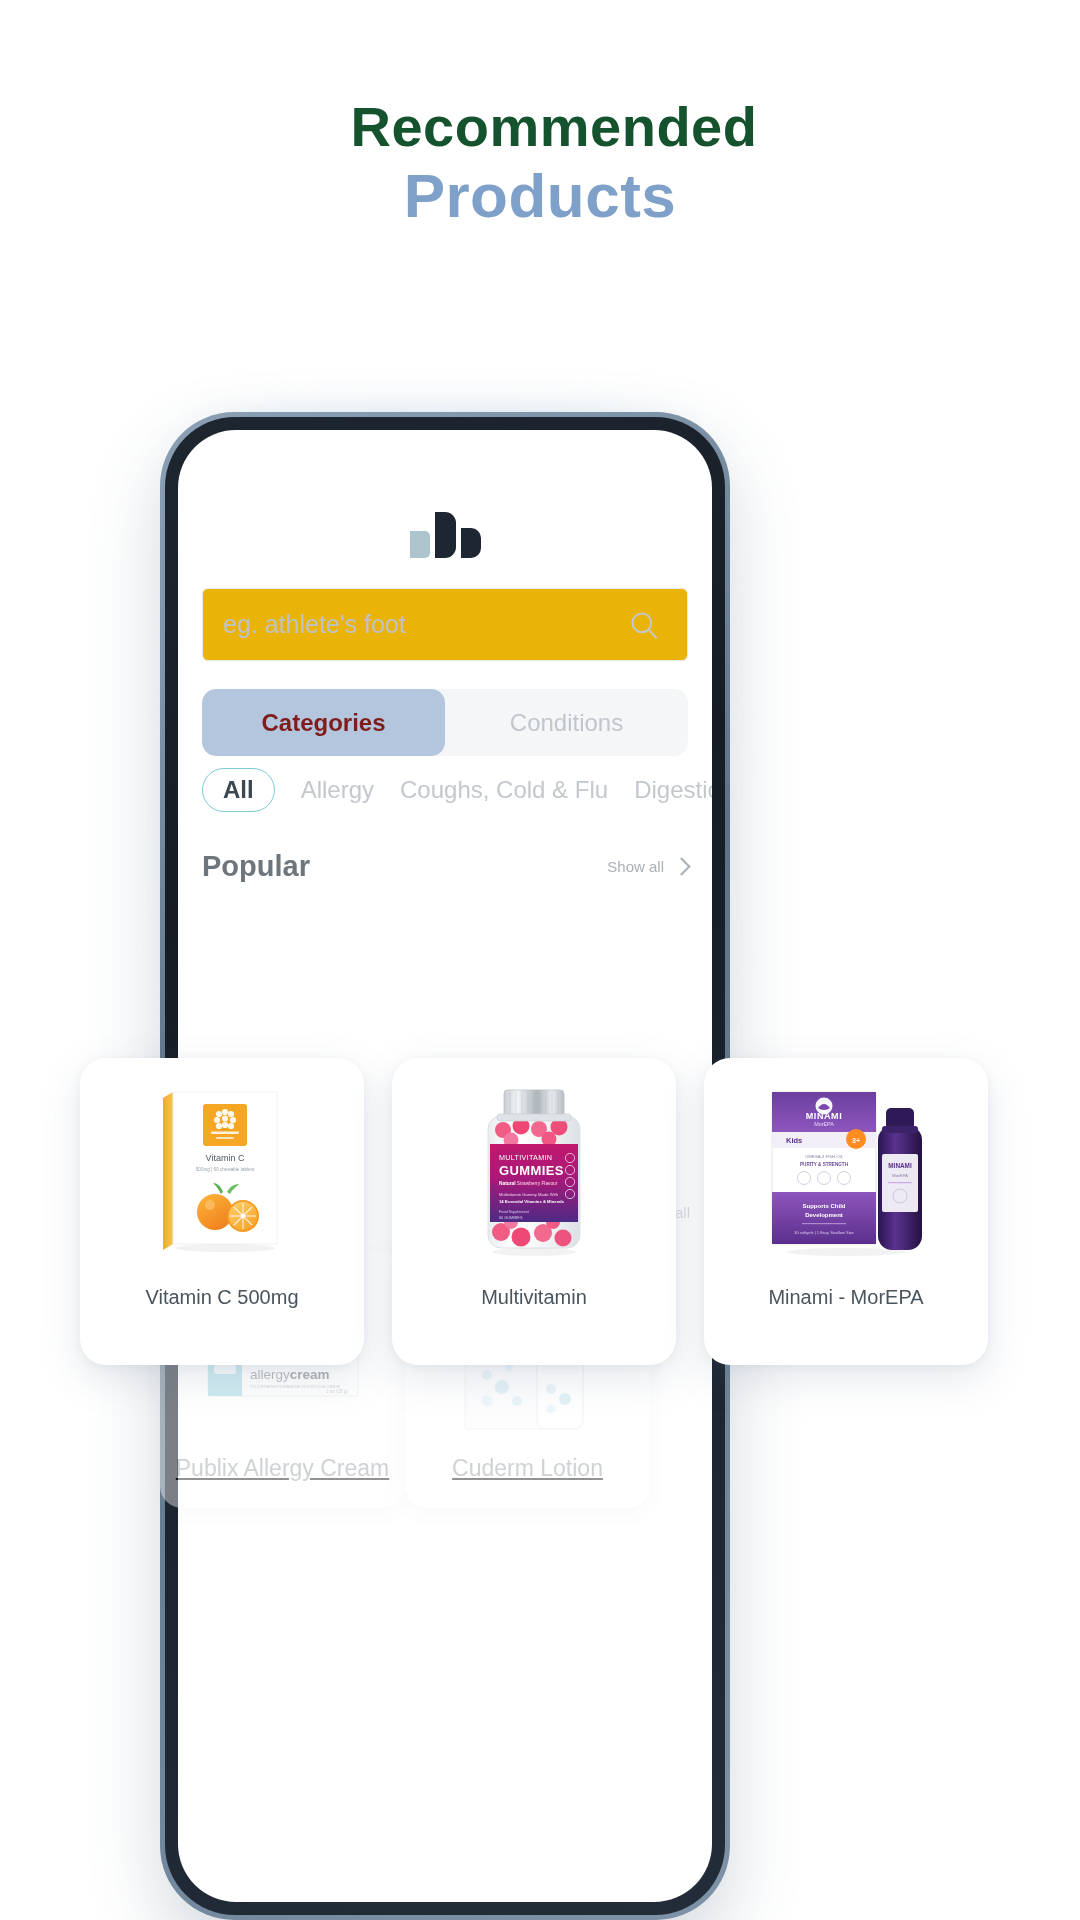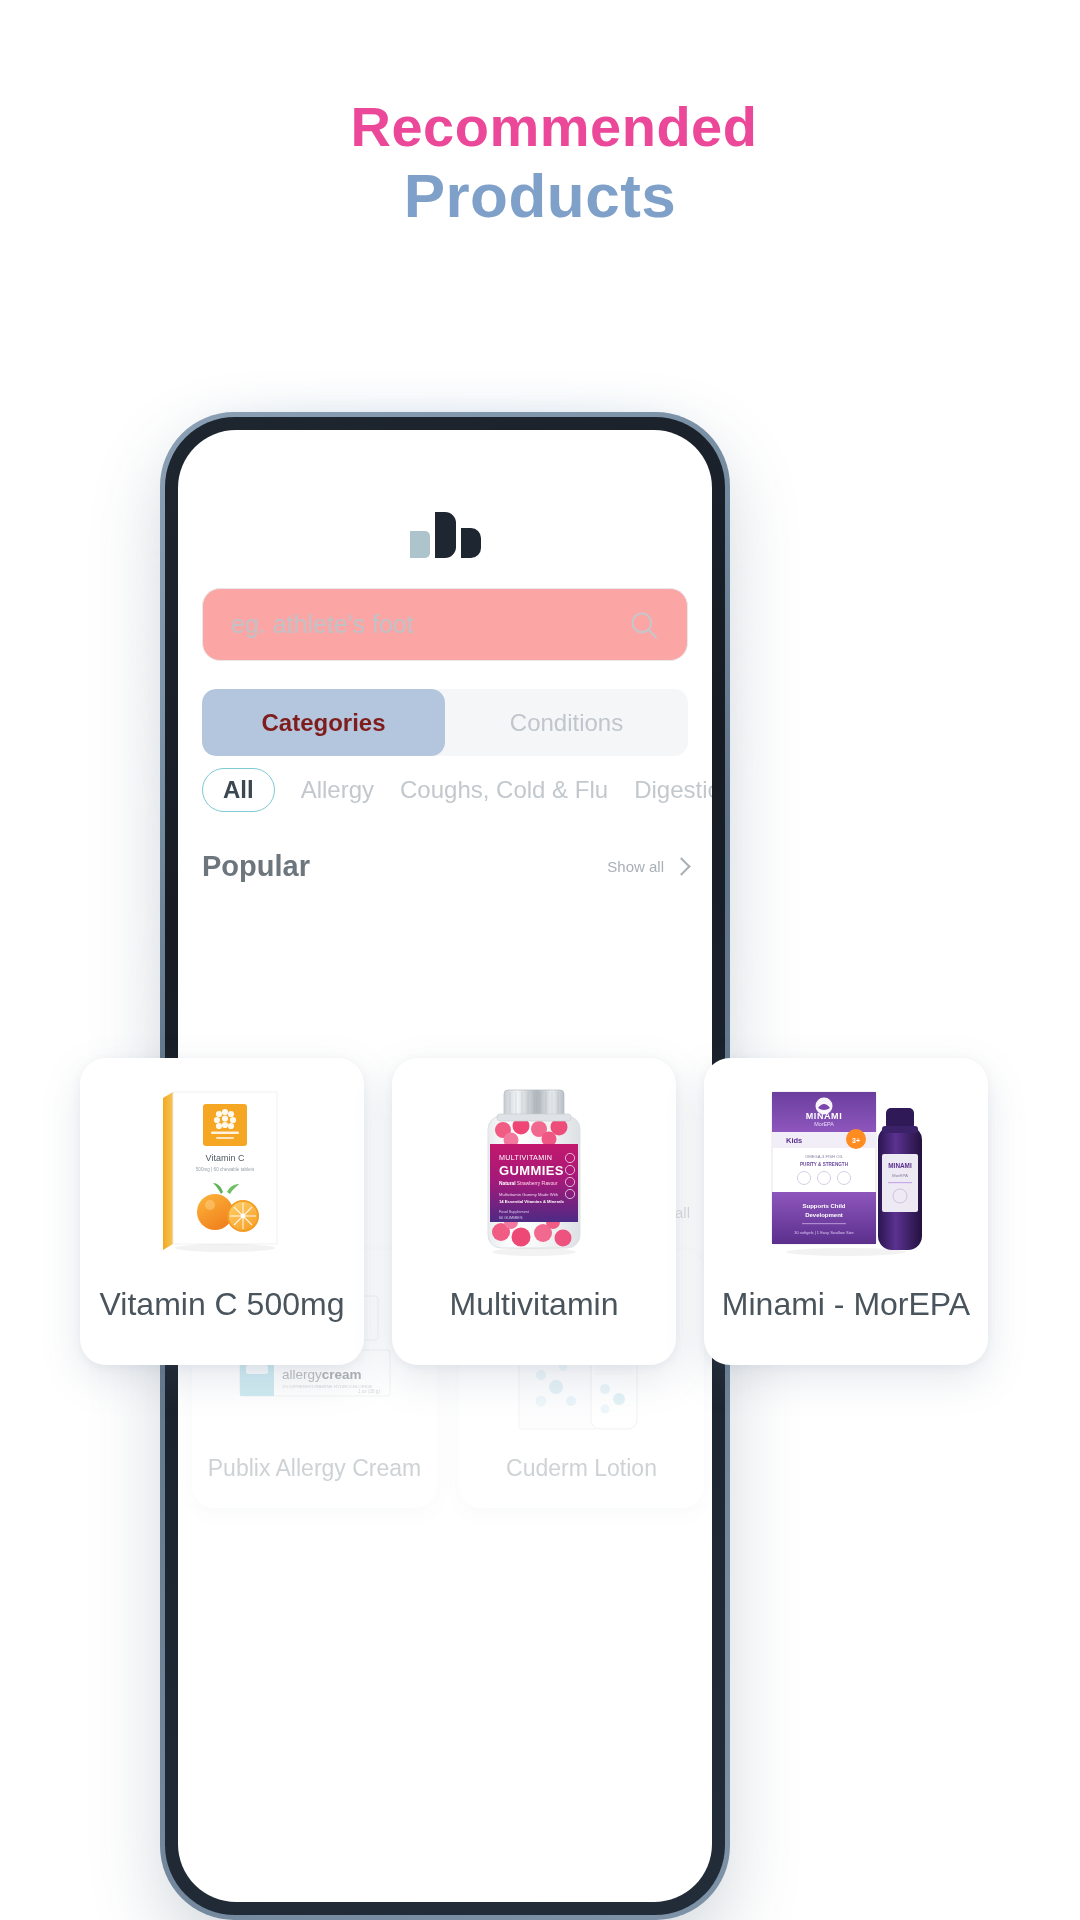--- a/index.html
+++ b/index.html
@@ -12,21 +12,21 @@
   }
 
   
   .headline {
     position:absolute; top:98px; left:0; width:100%;
     text-align:center;
   }
   .headline .line1 {
     display:block;
     font-size:56px; font-weight:800; letter-spacing:0.5px;
-    color:#ec4899;
+    color:#14532d;
     line-height:1.05;
     padding-left:28px;
   }
   .headline .line2 {
     display:block;
     font-size:62px; font-weight:800; letter-spacing:0.5px;
     color:#7fa0c8;
     line-height:1.25;
   }
 
@@ -82,24 +82,24 @@
     width:20px; height:30px;
     background:#1d2631;
     border-radius:0 10px 10px 0;
   }
 
   
   .search-wrap {
     margin:30px 24px 0 24px;
     height:73px;
     border:1.6px solid #e7e9eb;
-    border-radius:18px;
-    background:#fca5a5;
+    border-radius:6px;
+    background:#eab308;
     display:flex; align-items:center;
-    padding:0 26px 0 28px;
+    padding:0 26px 0 20px;
   }
   .search-input {
     flex:1;
     border:none; outline:none;
     background:transparent;
     font-family:"Liberation Sans", sans-serif;
     font-size:25px;
     color:#45515c;
   }
   .search-input::placeholder { color:#bec3c8; }
@@ -193,42 +193,43 @@
     display:flex; flex-direction:column; align-items:center;
     padding:26px 10px 0 10px;
     flex:none;
   }
   .fcard .fimg {
     height:172px; width:100%;
     display:flex; align-items:center; justify-content:center;
   }
   .fcard .fname {
     margin-top:30px;
-    font-size:32px;
+    font-size:20px;
     color:#4a545c;
     text-align:left;
     white-space:nowrap;
   }
 
   
   .art { display:block; }
 
   
   .allergy-head {
     position:absolute; left:176px; top:1196px;
     width:538px;
     display:flex; align-items:center; justify-content:space-between;
     opacity:0.42;
     z-index:2;
   }
   .allergy-row {
-    position:absolute; left:192px; top:1250px;
-    display:flex; gap:22px;
+    position:absolute; left:160px; top:1250px;
+    display:flex; 
     opacity:0.42;
     z-index:2;
+    text-decoration:underline;
   }
   .acard {
     width:245px; height:258px;
     background:#fff;
     border-radius:22px;
     box-shadow:0 6px 20px rgba(110,125,140,0.10);
     display:flex; flex-direction:column; align-items:center;
     padding-top:20px;
     flex:none;
   }

